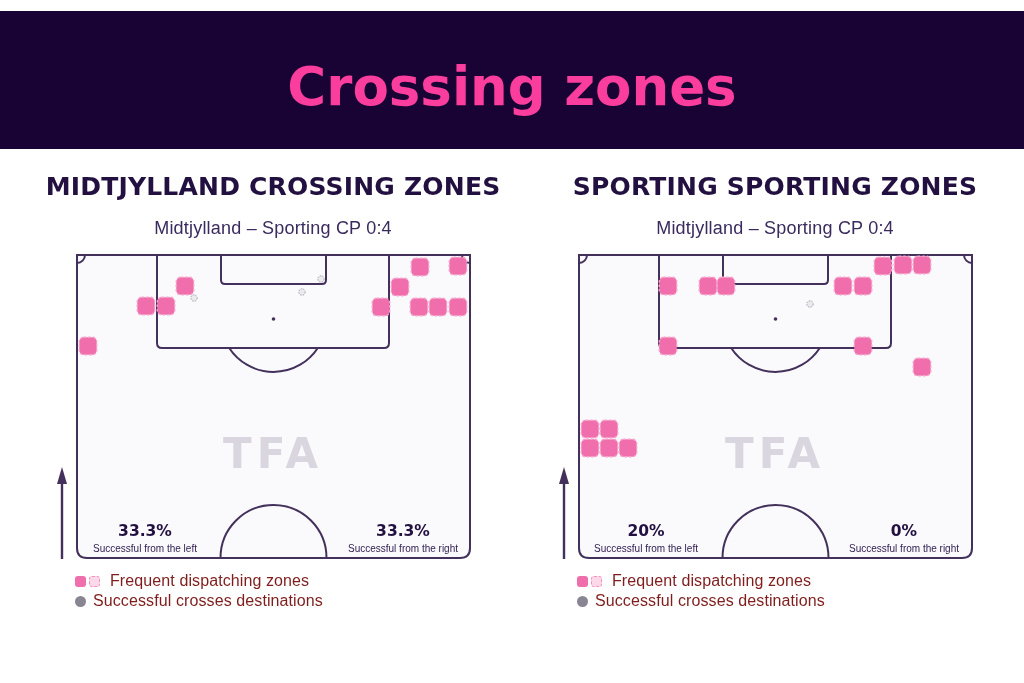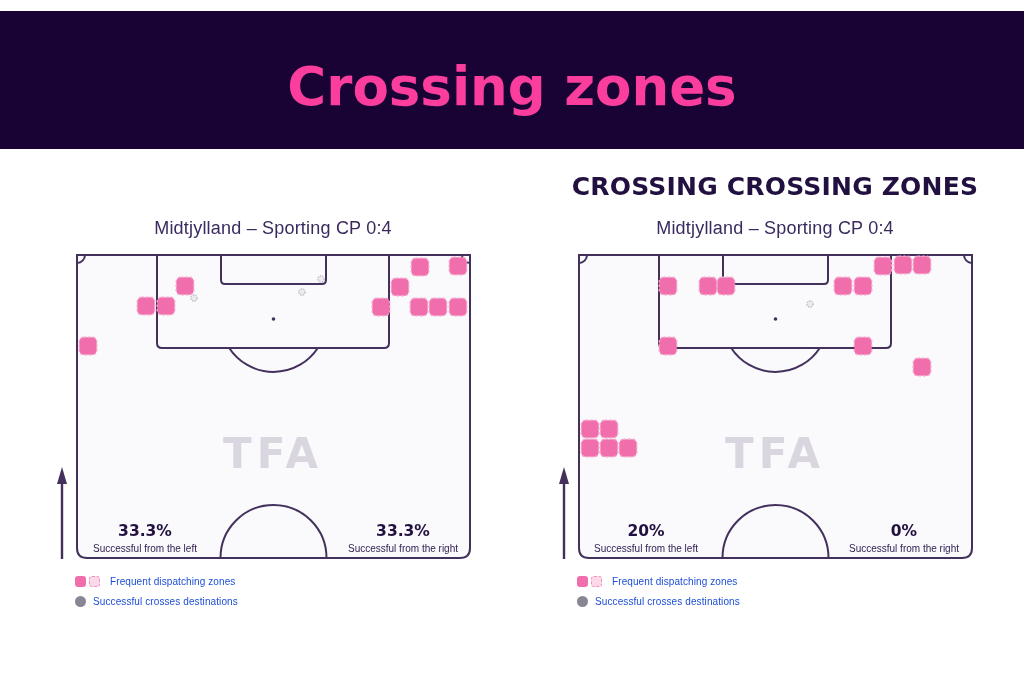--- a/index.html
+++ b/index.html
@@ -35,31 +35,32 @@
   .pct-label { font-size:10px; fill:#2E1C50; font-family:"Liberation Sans", sans-serif; }
   .watermark-text { font-size:42px; font-weight:700; fill:#D9D6DF; letter-spacing:5px; }
   .legend { position:absolute; top:563px; width:260px; }
   .legend-row { display:flex; align-items:center; height:14px; margin-bottom:6px; }
   .swatch-solid { width:11px; height:11px; border-radius:3px; background:#F06EAB; margin-right:3px; }
   .swatch-dotted {
     width:11px; height:11px; border-radius:3px;
     border:1.5px dashed #F292C2; background:#FCD9E9; margin-right:3px;
   }
   .legend-dot { width:11px; height:11px; border-radius:50%; background:#8A8593; }
-  .legend-label { margin-left:7px; font-size:10px; color:#1d4ed8; letter-spacing:0.1px; white-space:nowrap;text-align:center; }
+  .legend-label { margin-left:7px; font-size:16px; color:#7f1d1d; letter-spacing:0.1px; white-space:nowrap;text-align:center; }
 </style>
 </head>
 <body>
 
 <div class="canvas">
 
   <header class="banner">
     <h1>Crossing zones</h1>
   </header>
 
+  <h2 class="chart-header" style="left:273px">MIDTJYLLAND CROSSING ZONES</h2>
   <div class="chart-subtitle" style="left:273px">Midtjylland – Sporting CP 0:4</div>
 
   <svg class="arrow-svg" style="left:54px" width="16" height="94" viewBox="0 0 16 94">
     <line x1="8" y1="92" x2="8" y2="13" stroke="#43315C" stroke-width="2.4"></line>
     <polygon points="8,0 3,17 13,17" fill="#43315C"></polygon>
   </svg>
 
   <svg class="pitch-svg" style="left:76px" width="395" height="305" viewBox="0 0 395 305">
     <g fill="none" stroke="#43315C" stroke-width="2">
       <path d="M1,1 H394 V294 Q394,304 384,304 H11 Q1,304 1,294 Z" fill="#FAF9FB"></path>
@@ -99,21 +100,21 @@
       <span class="swatch-solid"></span>
       <span class="swatch-dotted"></span>
       <span class="legend-label">Frequent dispatching zones</span>
     </div>
     <div class="legend-row">
       <span class="legend-dot"></span>
       <span class="legend-label">Successful crosses destinations</span>
     </div>
   </div>
 
-  <h2 class="chart-header" style="left:775px">CROSSING CROSSING ZONES</h2>
+  <h2 class="chart-header" style="left:775px">SPORTING SPORTING ZONES</h2>
   <div class="chart-subtitle" style="left:775px">Midtjylland – Sporting CP 0:4</div>
 
   <svg class="arrow-svg" style="left:556px" width="16" height="94" viewBox="0 0 16 94">
     <line x1="8" y1="92" x2="8" y2="13" stroke="#43315C" stroke-width="2.4"></line>
     <polygon points="8,0 3,17 13,17" fill="#43315C"></polygon>
   </svg>
 
   <svg class="pitch-svg" style="left:578px" width="395" height="305" viewBox="0 0 395 305">
     <g fill="none" stroke="#43315C" stroke-width="2">
       <path d="M1,1 H394 V294 Q394,304 384,304 H11 Q1,304 1,294 Z" fill="#FAF9FB"></path>

